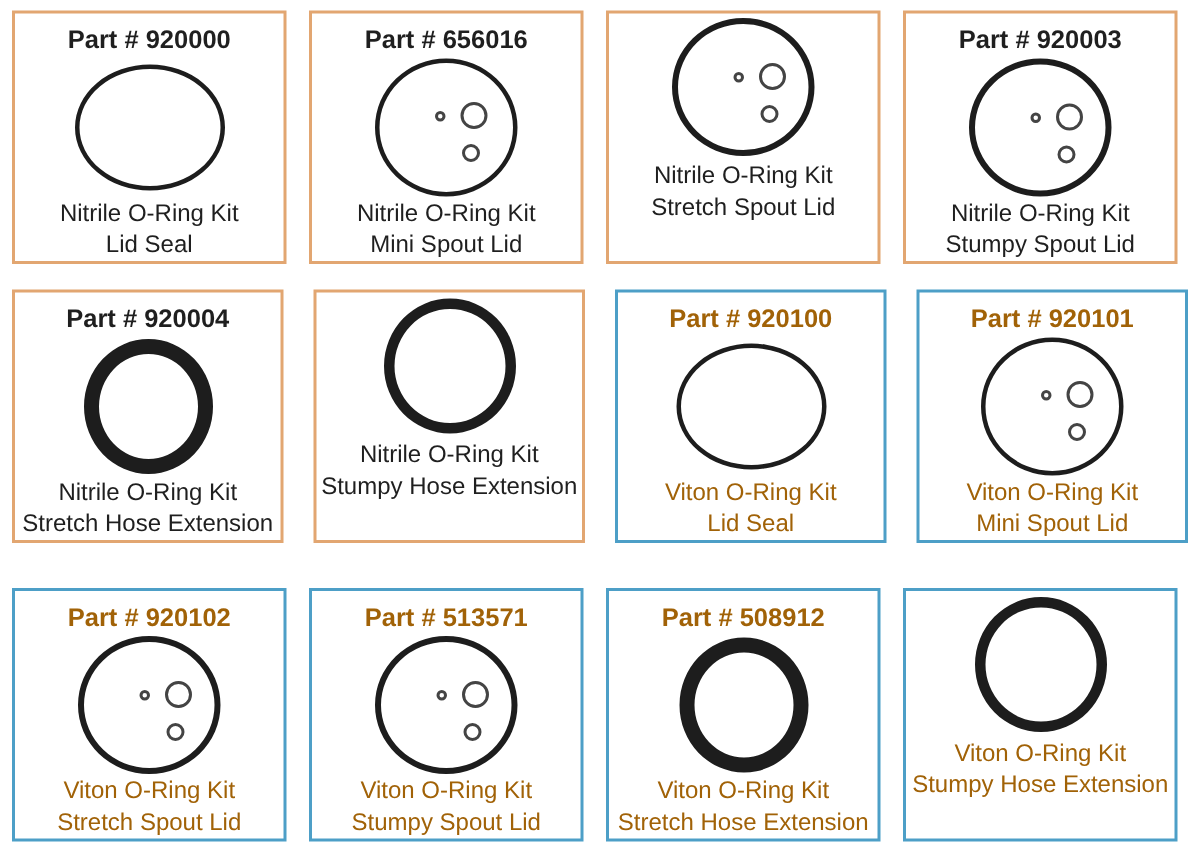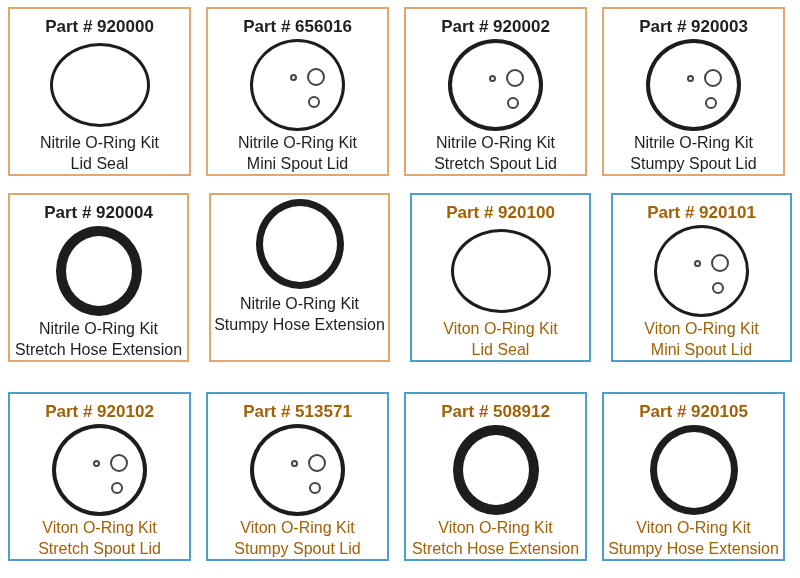--- a/index.html
+++ b/index.html
@@ -79,21 +79,20 @@
           <span class="c c-small"></span>
         </div>
       </div>
       <div class="caption">
         <div>Nitrile O-Ring Kit</div>
         <div>Mini Spout Lid</div>
       </div>
     </div>
 
     <div class="card nitrile">
-      <div class="part">Part # 920002</div>
       <div class="art">
         <div class="oring spout heavy">
           <span class="c c-tiny"></span>
           <span class="c c-med"></span>
           <span class="c c-small"></span>
         </div>
       </div>
       <div class="caption">
         <div>Nitrile O-Ring Kit</div>
         <div>Stretch Spout Lid</div>
@@ -205,21 +204,20 @@
       <div class="art">
         <div class="oring thick"></div>
       </div>
       <div class="caption">
         <div>Viton O-Ring Kit</div>
         <div>Stretch Hose Extension</div>
       </div>
     </div>
 
     <div class="card viton">
-      <div class="part">Part # 920105</div>
       <div class="art">
         <div class="oring thick-thin"></div>
       </div>
       <div class="caption">
         <div>Viton O-Ring Kit</div>
         <div>Stumpy Hose Extension</div>
       </div>
     </div>
 
   </div>

